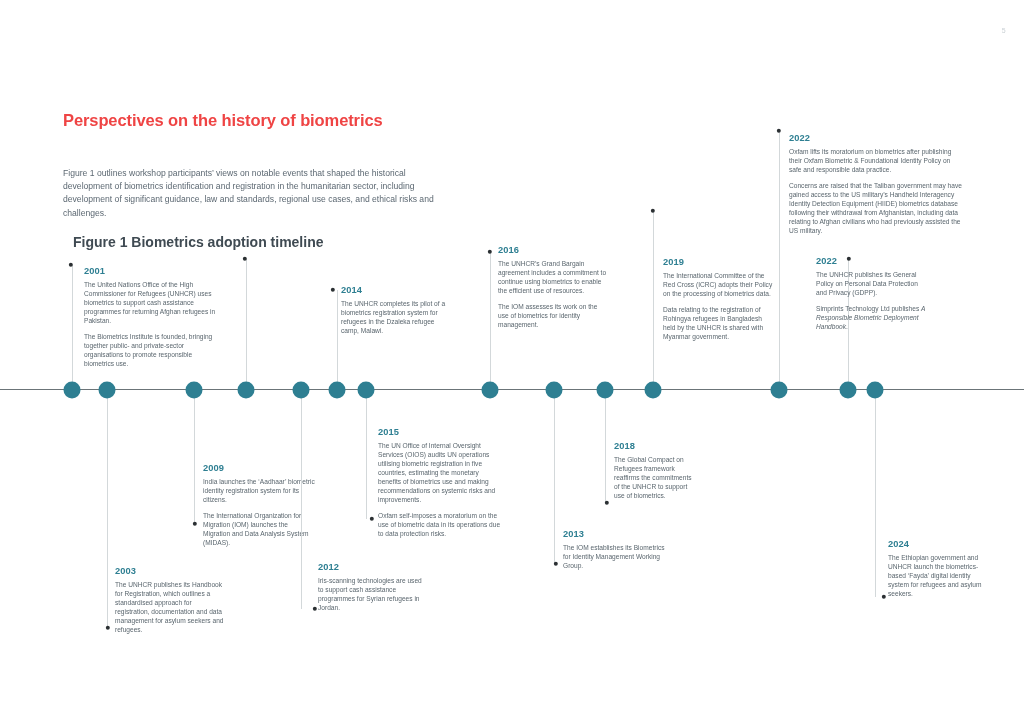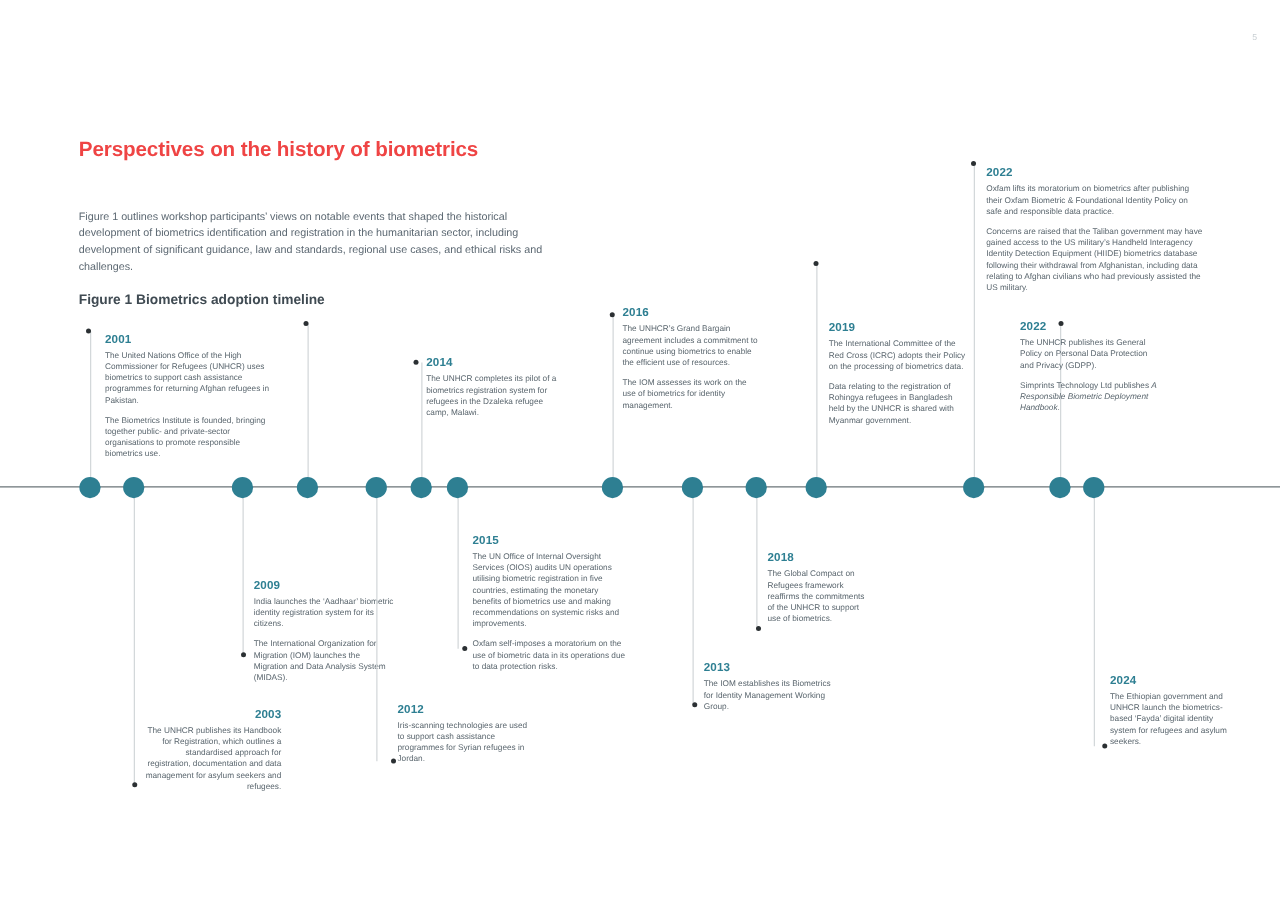--- a/index.html
+++ b/index.html
@@ -38,23 +38,23 @@
     left: 63px;
     top: 167px;
     width: 375px;
     font-size: 8.6px;
     line-height: 13.2px;
     color: #5c6872;
   }
 
   .fig-caption {
     position: absolute;
-    left: 63px;
+    left: 73px;
     top: 234px;
-    font-size: 11px;
+    font-size: 14px;
     font-weight: bold;
     color: #3f4a52;
   }
 
   
   #timeline {
     position: absolute;
     left: 0;
     top: 0;
     width: 1024px;
@@ -127,21 +127,21 @@
     <div class="node" style="left: 72px;"></div>
     <div class="tick" style="left: 71px; top: 265px;"></div>
     <div class="entry" style="left: 84px; top: 266px; width: 138px;">
       <div class="year">2001</div>
       <p>The United Nations Office of the High Commissioner for Refugees (UNHCR) uses biometrics to support cash assistance programmes for returning Afghan refugees in Pakistan.</p>
       <p>The Biometrics Institute is founded, bringing together public- and private-sector organisations to promote responsible biometrics use.</p>
     </div>
     <div class="stem" style="left: 107px; top: 390px; height: 238px;"></div>
     <div class="node" style="left: 107px;"></div>
     <div class="tick" style="left: 108px; top: 628px;"></div>
-    <div class="entry" style="left: 115px; top: 566px; width: 110px; text-align: right;">
+    <div class="entry" style="left: 115px; top: 566px; width: 110px;">
       <div class="year">2003</div>
       <p>The UNHCR publishes its Handbook for Registration, which outlines a standardised approach for registration, documentation and data management for asylum seekers and refugees.</p>
     </div>
     <div class="stem" style="left: 194px; top: 390px; height: 134px;"></div>
     <div class="node" style="left: 194px;"></div>
     <div class="tick" style="left: 195px; top: 524px;"></div>
     <div class="entry" style="left: 203px; top: 446px; width: 112px; margin-top: 17px;">
       <div class="year">2009</div>
       <p>India launches the ‘Aadhaar’ biometric identity registration system for its citizens.</p>
       <p>The International Organization for Migration (IOM) launches the Migration and Data Analysis System (MIDAS).</p>

